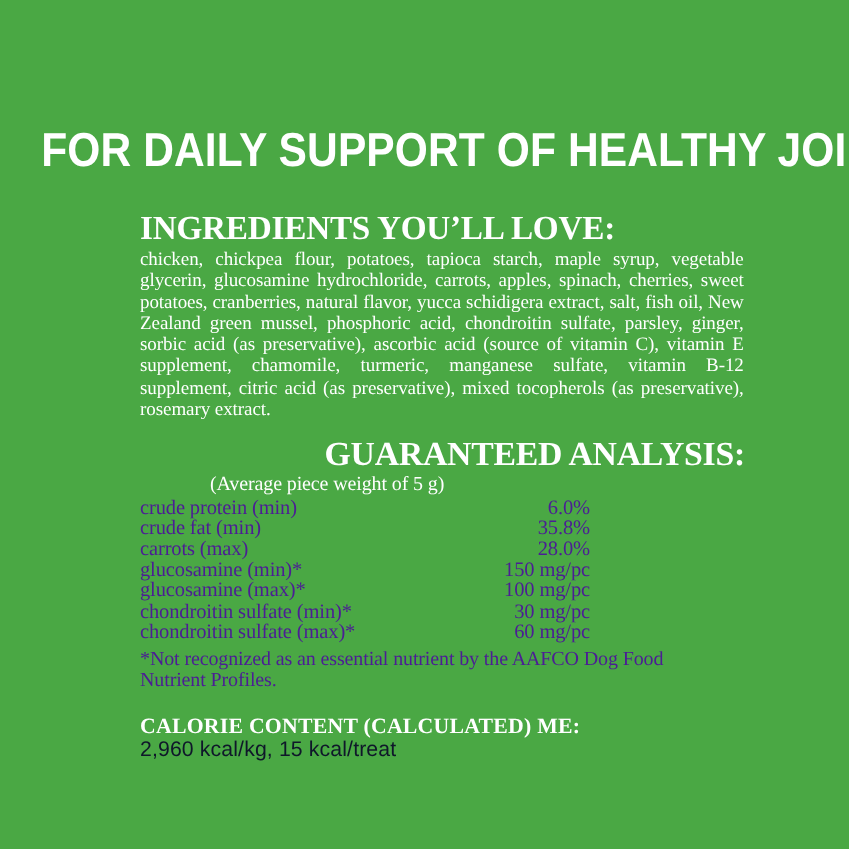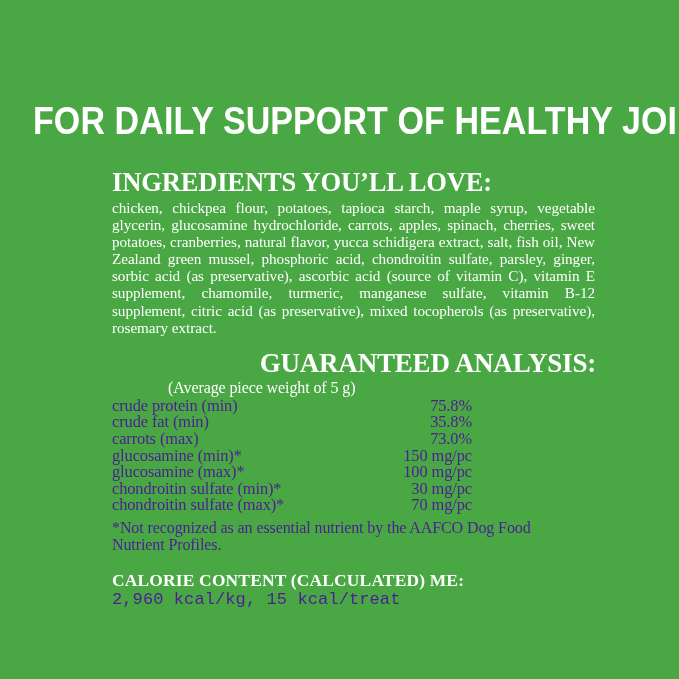--- a/index.html
+++ b/index.html
@@ -130,24 +130,24 @@
 
   .heading-calorie {
     font-size: 17.4px;
     line-height: 19px;
     letter-spacing: 0.2px;
     margin-top: 17px;
     font-weight: bold;
   }
 
   .calorie-body {
-    font-family: Liberation Mono, monospace;
+    font-family: Liberation Sans, sans-serif;
     font-size: 17px;
     line-height: 19px;
-    color: #4c1d95;
+    color: #0f172a;
     letter-spacing: 0.1px;
     margin-top: 0px;
   }
 </style>
 </head>
 <body style="background: rgb(74, 168, 68);">
 
 <div class="panel" style="background: rgb(74, 168, 68);">
 
   <div class="headline">FOR DAILY SUPPORT OF HEALTHY JOINT FUNCTION</div>
@@ -159,45 +159,45 @@
     <div class="ingredients-body">chicken, chickpea flour, potatoes, tapioca starch, maple syrup, vegetable glycerin, glucosamine hydrochloride, carrots, apples, spinach, cherries, sweet potatoes, cranberries, natural flavor, yucca schidigera extract, salt, fish oil, New Zealand green mussel, phosphoric acid, chondroitin sulfate, parsley, ginger, sorbic acid (as preservative), ascorbic acid (source of vitamin C), vitamin E supplement, chamomile, turmeric, manganese sulfate, vitamin B-12 supplement, citric acid (as preservative), mixed tocopherols (as preservative), rosemary extract.</div>
 
     <div class="section-heading heading-analysis">GUARANTEED ANALYSIS:</div>
 
     <div class="avg-weight">(Average piece weight of 5 g)</div>
 
     <table class="analysis-table">
       <tbody>
           <tr>
             <td class="label">crude protein (min)</td>
-            <td class="value">75.8%</td>
+            <td class="value">6.0%</td>
           </tr>
           <tr>
             <td class="label">crude fat (min)</td>
             <td class="value">35.8%</td>
           </tr>
           <tr>
             <td class="label">carrots (max)</td>
-            <td class="value">73.0%</td>
+            <td class="value">28.0%</td>
           </tr>
           <tr>
             <td class="label">glucosamine (min)*</td>
             <td class="value">150 mg/pc</td>
           </tr>
           <tr>
             <td class="label">glucosamine (max)*</td>
             <td class="value">100 mg/pc</td>
           </tr>
           <tr>
             <td class="label">chondroitin sulfate (min)*</td>
             <td class="value">30 mg/pc</td>
           </tr>
           <tr>
             <td class="label">chondroitin sulfate (max)*</td>
-            <td class="value">70 mg/pc</td>
+            <td class="value">60 mg/pc</td>
           </tr>
         </tbody>
     </table>
 
     <div class="footnote">*Not recognized as an essential nutrient by the AAFCO Dog Food Nutrient Profiles.</div>
 
     <div class="section-heading heading-calorie">CALORIE CONTENT (CALCULATED) ME:</div>
 
     <div class="calorie-body">2,960 kcal/kg, 15 kcal/treat</div>
 

